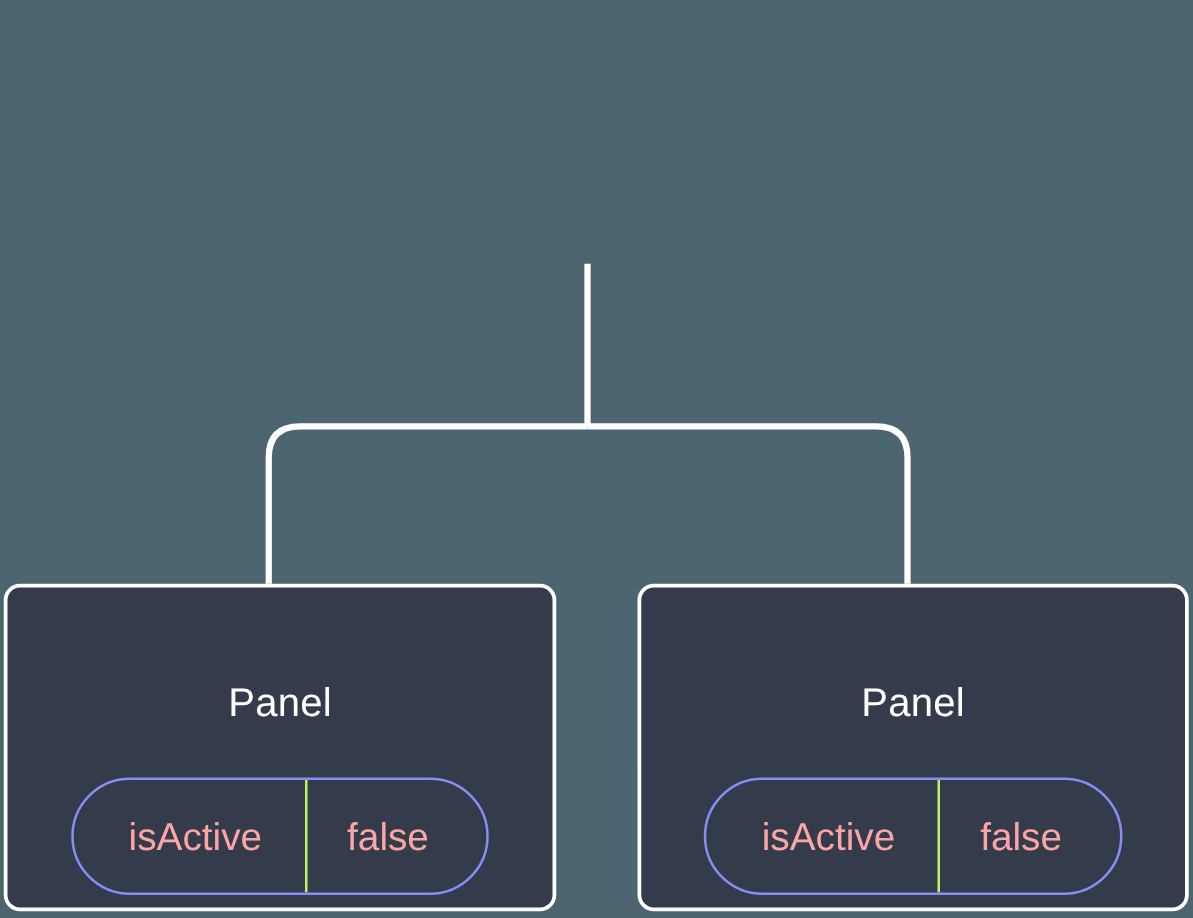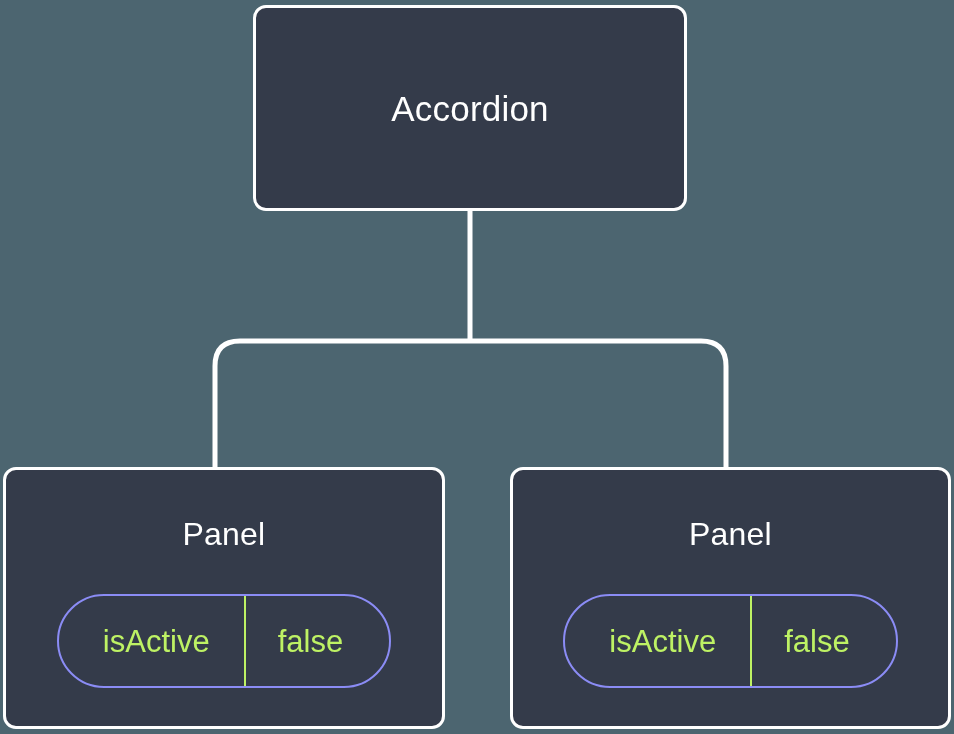--- a/index.html
+++ b/index.html
@@ -42,21 +42,21 @@
     left: 253px;
     top: 5px;
     width: 434px;
     height: 206px;
     justify-content: center;
   }
   .node-child {
     top: 467px;
     height: 262px;
     justify-content: flex-start;
-    padding-top: 48px;
+    padding-top: 76px;
   }
   .node-child-left {
     left: 3px;
     width: 442px;
   }
   .node-child-right {
     left: 510px;
     width: 441px;
   }
 
@@ -80,21 +80,21 @@
     height: 94px;
     border: 2px solid #8b8cf5;
     border-radius: 999px;
     box-sizing: border-box;
     overflow: hidden;
   }
   .pill-cell {
     display: flex;
     align-items: center;
     justify-content: center;
-    color: #bef264;
+    color: #fca5a5;
     font-size: 31px;
     line-height: 1;
     white-space: nowrap;
     box-sizing: border-box;
   }
   .pill-key {
     padding: 0 34px 0 44px;
   }
   .pill-val {
     padding: 0 46px 0 32px;
@@ -108,23 +108,20 @@
 
   <svg id="connectors" viewBox="0 0 954 734" width="954" height="734" aria-hidden="true">
 
     <path d="M 470,211 L 470,341" fill="none" stroke="#ffffff" stroke-width="5" stroke-linecap="butt"></path>
 
     <path d="M 470,341 L 240,341 Q 215,341 215,366 L 215,467" fill="none" stroke="#ffffff" stroke-width="5" stroke-linecap="butt" stroke-linejoin="round"></path>
 
     <path d="M 470,341 L 701,341 Q 726,341 726,366 L 726,467" fill="none" stroke="#ffffff" stroke-width="5" stroke-linecap="butt" stroke-linejoin="round"></path>
   </svg>
 
-  <div class="node node-root">
-    <div class="node-title">Accordion</div>
-  </div>
 
   <div class="node node-child node-child-left">
     <div class="node-title">Panel</div>
     <div class="pill">
       <div class="pill-cell pill-key">isActive</div>
       <div class="pill-cell pill-val">false</div>
     </div>
   </div>
 
   <div class="node node-child node-child-right">

